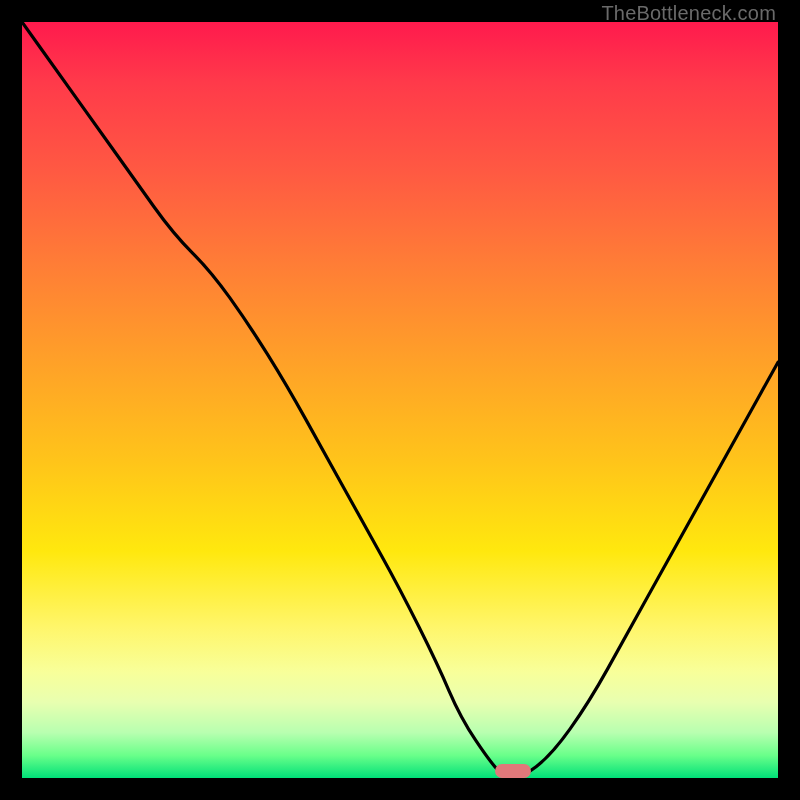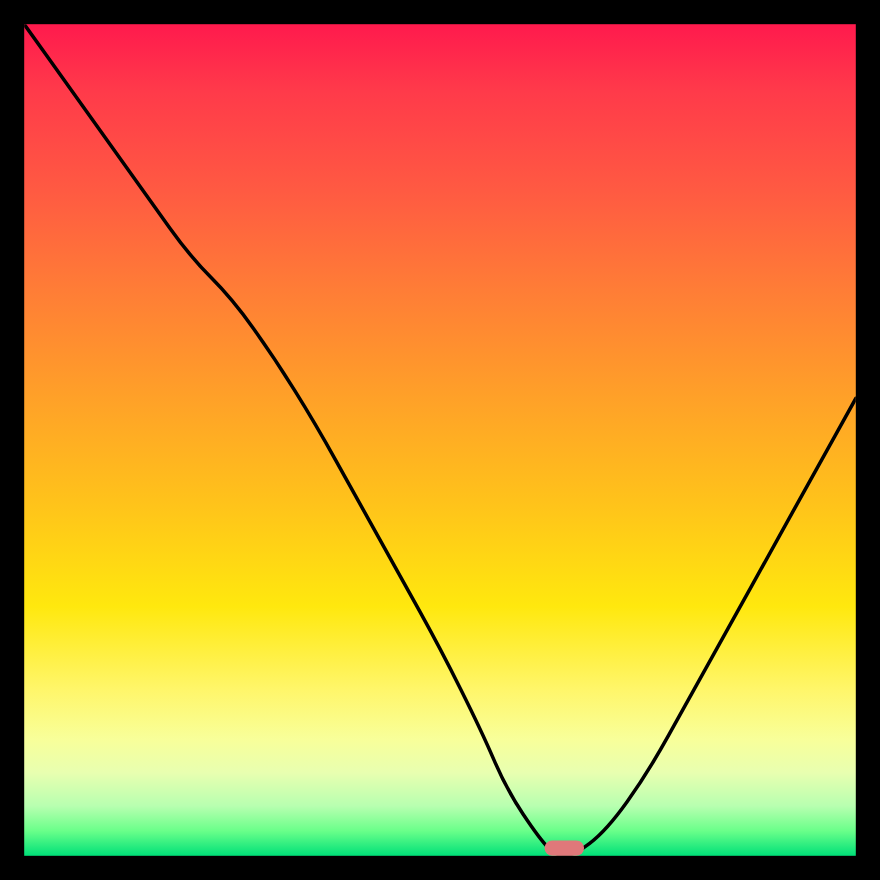--- a/index.html
+++ b/index.html
@@ -66,20 +66,21 @@
     border-radius: 7px;
     background: #e0787a;
     transform: translate(-50%, -50%);
   }
 </style>
 </head>
 <body>
 
 <div class="frame">
 
+  <div class="attribution">TheBottleneck.com</div>
 
   <div class="plot">
     <svg class="curve" viewBox="0 0 756 756" preserveAspectRatio="none">
       <path id="curve-path" fill="none" stroke-width="3.2" stroke-linecap="round" stroke-linejoin="round" d="M 0 0 L 18.900000000000002 26.45999999999998 Q 37.800000000000004 52.91999999999996 56.7 79.38 Q 75.60000000000001 105.84000000000003 94.5 132.3 Q 113.39999999999999 158.76 132.3 185.22000000000003 Q 151.20000000000002 211.68000000000006 170.10000000000002 230.58 Q 189 249.47999999999996 207.89999999999998 275.94 Q 226.79999999999998 302.40000000000003 245.7 332.64 Q 264.59999999999997 362.88 283.5 396.9 Q 302.40000000000003 430.92 321.3 464.94 Q 340.2 498.96 359.1 532.98 Q 378 567 396.9 604.8 Q 415.8 642.6 427.14 669.06 Q 438.47999999999996 695.52 453.59999999999997 718.2 Q 468.71999999999997 740.88 476.28 748.44 Q 483.84000000000003 756 491.40000000000003 756 Q 498.96000000000004 756 514.0799999999999 744.6600000000001 Q 529.1999999999999 733.32 548.0999999999999 706.86 Q 567 680.4 585.9000000000001 646.38 Q 604.8000000000001 612.36 623.7 578.3399999999999 Q 642.6 544.3199999999999 661.5 510.29999999999995 Q 680.4 476.28000000000003 699.3 442.26 Q 718.1999999999999 408.24 737.0999999999999 374.22 L 756 340.2" stroke="#000000"></path>
     </svg>
     <div class="marker" id="marker" style="left: 491.4px; top: 749px; background: rgb(224, 120, 122);"></div>
   </div>
 
 </div>
 

